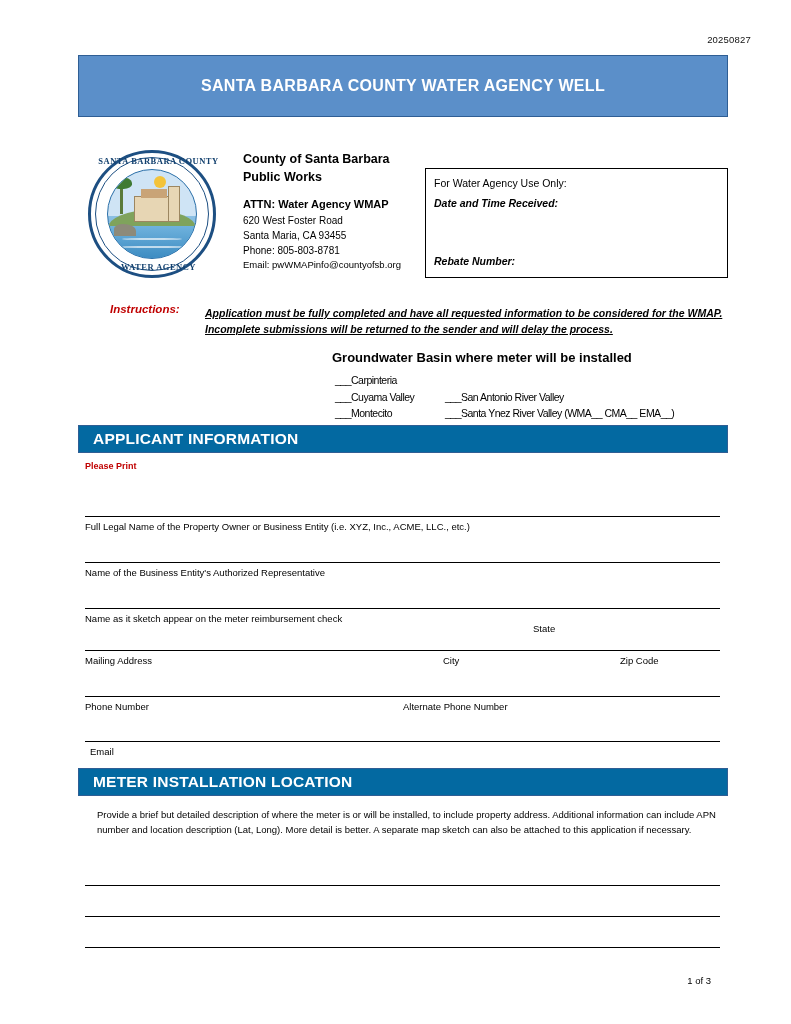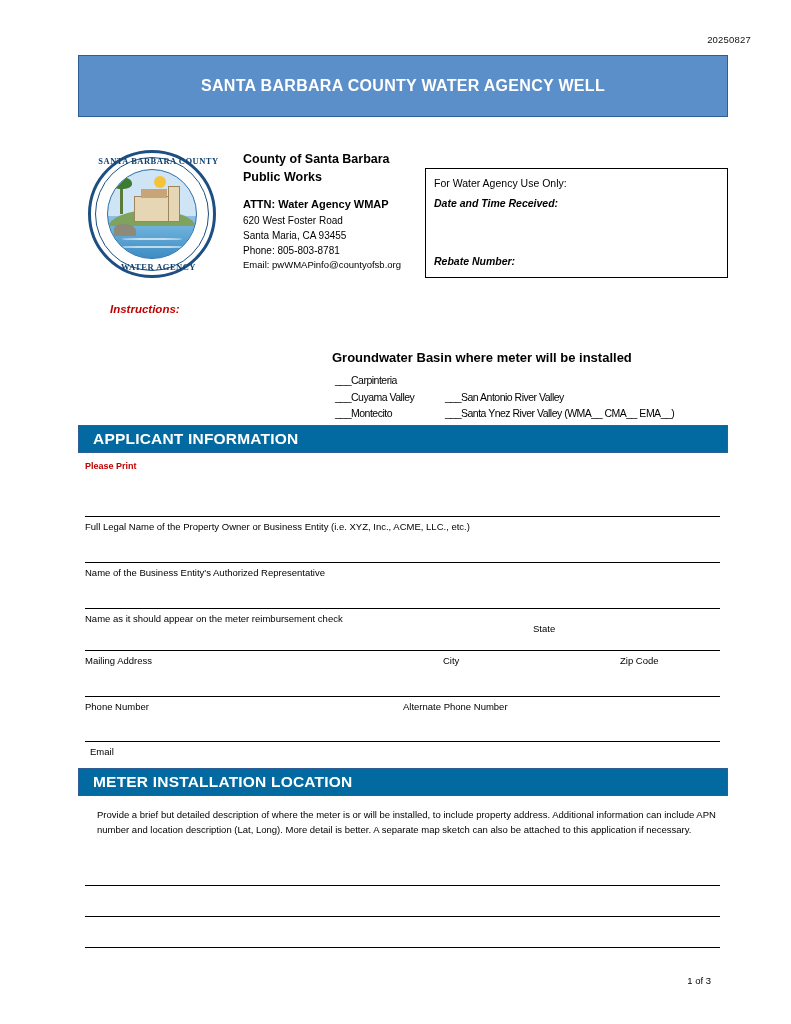--- a/index.html
+++ b/index.html
@@ -329,20 +329,21 @@
     <div class="email">Email: pwWMAPinfo@countyofsb.org</div>
   </div>
 
   <div class="use-box">
     <div class="l1">For Water Agency Use Only:</div>
     <div class="l2">Date and Time Received:</div>
     <div class="l3">Rebate Number:</div>
   </div>
 
   <div class="instr-label">Instructions:</div>
+  <div class="instr-text">Application must be fully completed and have all requested information to be considered for the WMAP. Incomplete submissions will be returned to the sender and will delay the process.</div>
 
   <div class="basin-title">Groundwater Basin where meter will be installed</div>
   <div class="basin-grid">
     <div class="row">
       <div class="c1 blank">___Carpinteria</div>
       <div class="c2 blank"></div>
     </div>
     <div class="row">
       <div class="c1 blank">___Cuyama Valley</div>
       <div class="c2 blank">___San Antonio River Valley</div>
@@ -358,21 +359,21 @@
   </div>
   <div class="please-print">Please Print</div>
 
   <div class="fline" style="top:516px;"></div>
   <div class="flabel" style="left:85px; top:521px; width:560px;">Full Legal Name of the Property Owner or Business Entity (i.e. XYZ, Inc., ACME, LLC., etc.)</div>
 
   <div class="fline" style="top:562px;"></div>
   <div class="flabel" style="left:85px; top:567px; width:560px;">Name of the Business Entity's Authorized Representative</div>
 
   <div class="fline" style="top:608px;"></div>
-  <div class="flabel" style="left:85px; top:613px; width:560px;">Name as it should appear on the meter reimbursement check</div>
+  <div class="flabel" style="left:85px; top:613px; width:560px;">Name as it sketch appear on the meter reimbursement check</div>
 
   <div class="fline" style="top:650px;"></div>
   <div class="flabel" style="left:85px; top:655px;">Mailing Address</div>
   <div class="flabel" style="left:443px; top:655px;">City</div>
   <div class="flabel" style="left:533px; top:623px;">State</div>
   <div class="flabel" style="left:620px; top:655px;">Zip Code</div>
 
   <div class="fline" style="top:696px;"></div>
   <div class="flabel" style="left:85px; top:701px;">Phone Number</div>
   <div class="flabel" style="left:403px; top:701px;">Alternate Phone Number</div>

